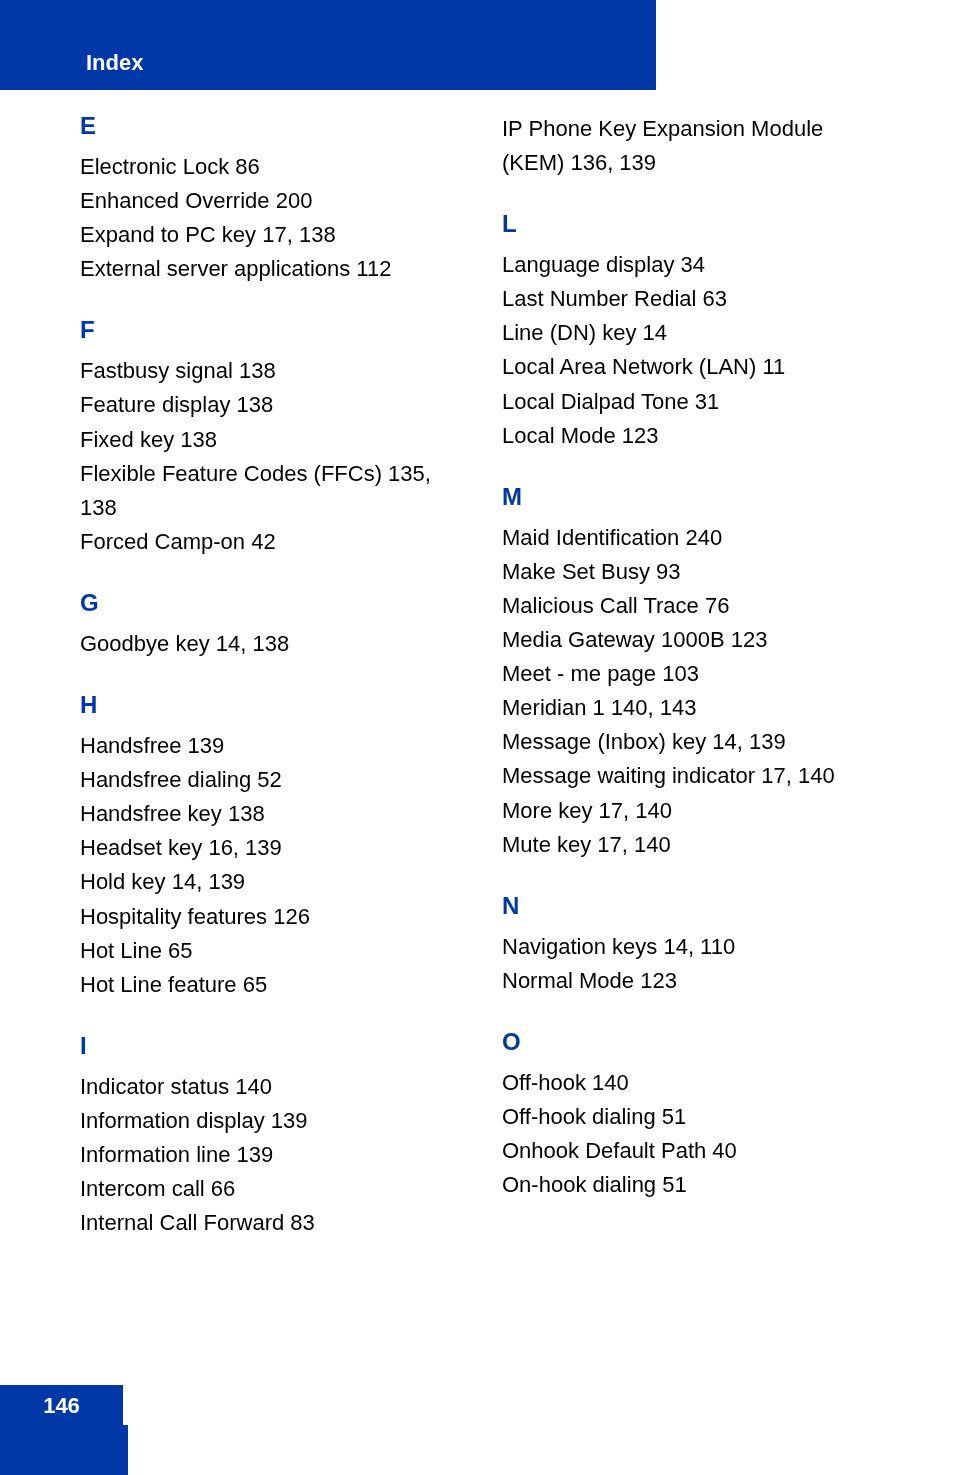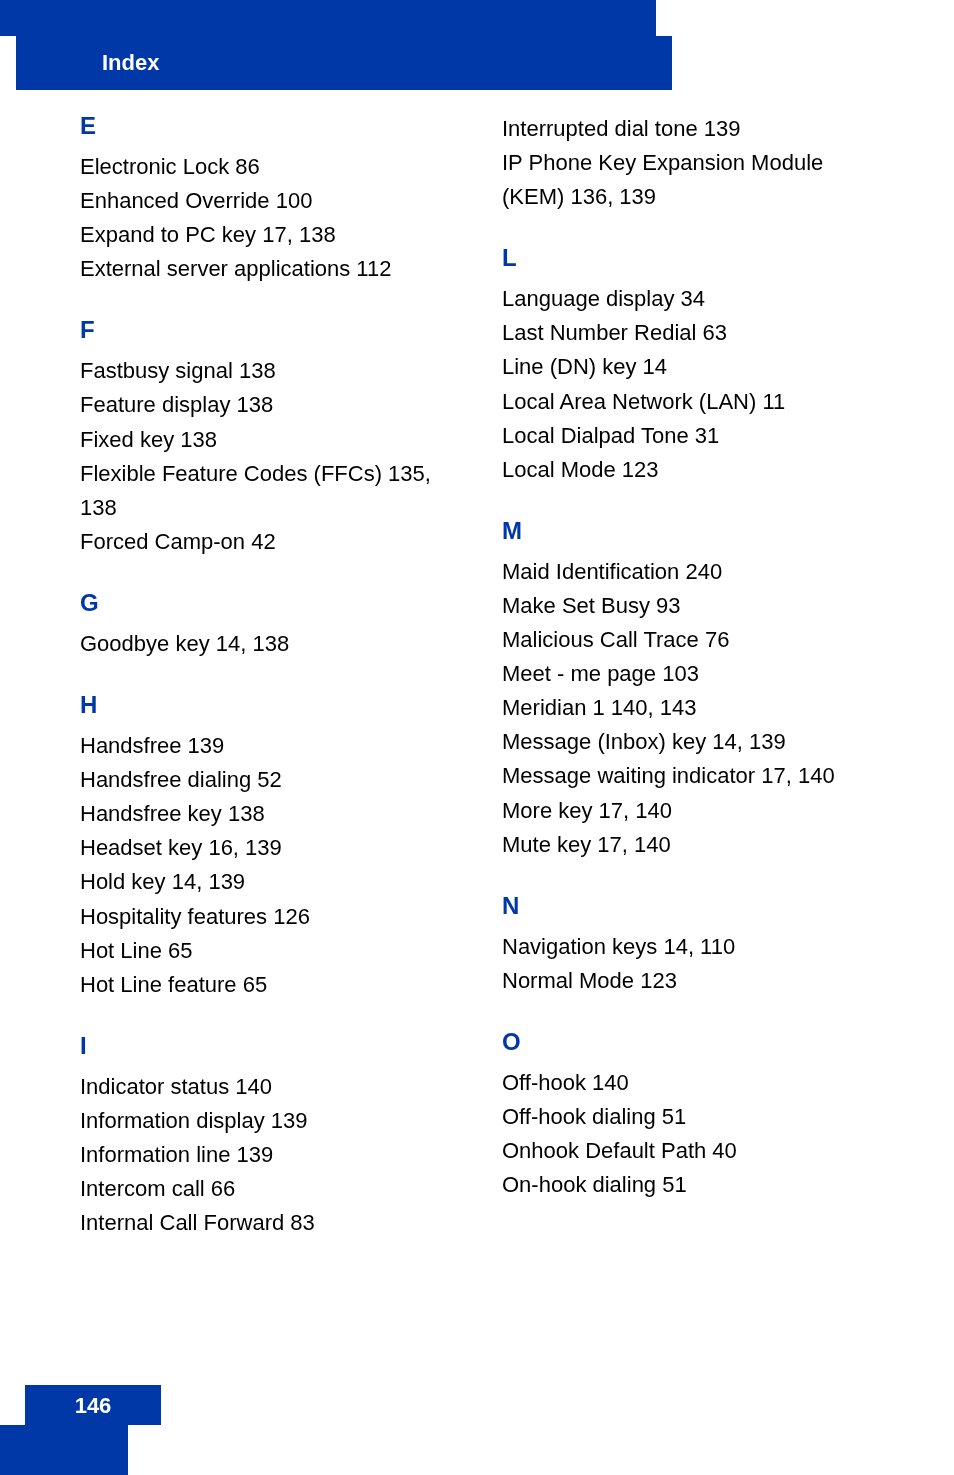--- a/index.html
+++ b/index.html
@@ -19,21 +19,21 @@
     position: absolute;
     top: 0;
     left: 0;
     width: 656px;
     height: 36px;
     background: #0038a8;
   }
   .tab {
     position: absolute;
     top: 36px;
-    left: 16px;
+    left: 0;
     width: 656px;
     height: 54px;
     background: #0038a8;
     color: #fff;
     font-weight: bold;
     font-size: 22px;
     padding: 14px 0 0 86px;
   }
   .columns {
     position: absolute;
@@ -59,29 +59,28 @@
   }
   .entry {
     font-size: 22px;
     line-height: 1.55;
     color: #000;
   }
   .page-number-box {
     position: absolute;
     bottom: 50px;
     left: 0;
-    width: 136px;
+    width: 123px;
     height: 40px;
     background: #0038a8;
     color: #fff;
     font-weight: bold;
     font-size: 22px;
     text-align: center;
     padding-top: 8px;
-    margin-left: 25px;
   }
   .blue-band-bottom {
     position: absolute;
     bottom: 0;
     left: 0;
     width: 128px;
     height: 50px;
     background: #0038a8;
   }
 </style>
@@ -90,21 +89,21 @@
 
 <div class="page">
   <div class="blue-band-top"></div>
   <div class="tab">Index</div>
 
   <div class="columns">
     <div class="col" id="col1">
         <div class="section">
           <div class="section-letter">E</div>
           <div class="entry">Electronic Lock 86</div>
-          <div class="entry">Enhanced Override 100</div>
+          <div class="entry">Enhanced Override 200</div>
           <div class="entry">Expand to PC key 17, 138</div>
           <div class="entry">External server applications 112</div>
         </div>
         <div class="section">
           <div class="section-letter">F</div>
           <div class="entry">Fastbusy signal 138</div>
           <div class="entry">Feature display 138</div>
           <div class="entry">Fixed key 138</div>
           <div class="entry">Flexible Feature Codes (FFCs) 135, 138</div>
           <div class="entry">Forced Camp-on 42</div>
@@ -128,37 +127,37 @@
           <div class="section-letter">I</div>
           <div class="entry">Indicator status 140</div>
           <div class="entry">Information display 139</div>
           <div class="entry">Information line 139</div>
           <div class="entry">Intercom call 66</div>
           <div class="entry">Internal Call Forward 83</div>
         </div>
       </div>
     <div class="col" id="col2">
         <div class="section">
-          <div class="entry">Interrupted dial tone 139</div>
           <div class="entry">IP Phone Key Expansion Module (KEM) 136, 139</div>
         </div>
         <div class="section">
           <div class="section-letter">L</div>
           <div class="entry">Language display 34</div>
           <div class="entry">Last Number Redial 63</div>
           <div class="entry">Line (DN) key 14</div>
           <div class="entry">Local Area Network (LAN) 11</div>
           <div class="entry">Local Dialpad Tone 31</div>
           <div class="entry">Local Mode 123</div>
         </div>
         <div class="section">
           <div class="section-letter">M</div>
           <div class="entry">Maid Identification 240</div>
           <div class="entry">Make Set Busy 93</div>
           <div class="entry">Malicious Call Trace 76</div>
+          <div class="entry">Media Gateway 1000B 123</div>
           <div class="entry">Meet - me page 103</div>
           <div class="entry">Meridian 1 140, 143</div>
           <div class="entry">Message (Inbox) key 14, 139</div>
           <div class="entry">Message waiting indicator 17, 140</div>
           <div class="entry">More key 17, 140</div>
           <div class="entry">Mute key 17, 140</div>
         </div>
         <div class="section">
           <div class="section-letter">N</div>
           <div class="entry">Navigation keys 14, 110</div>

